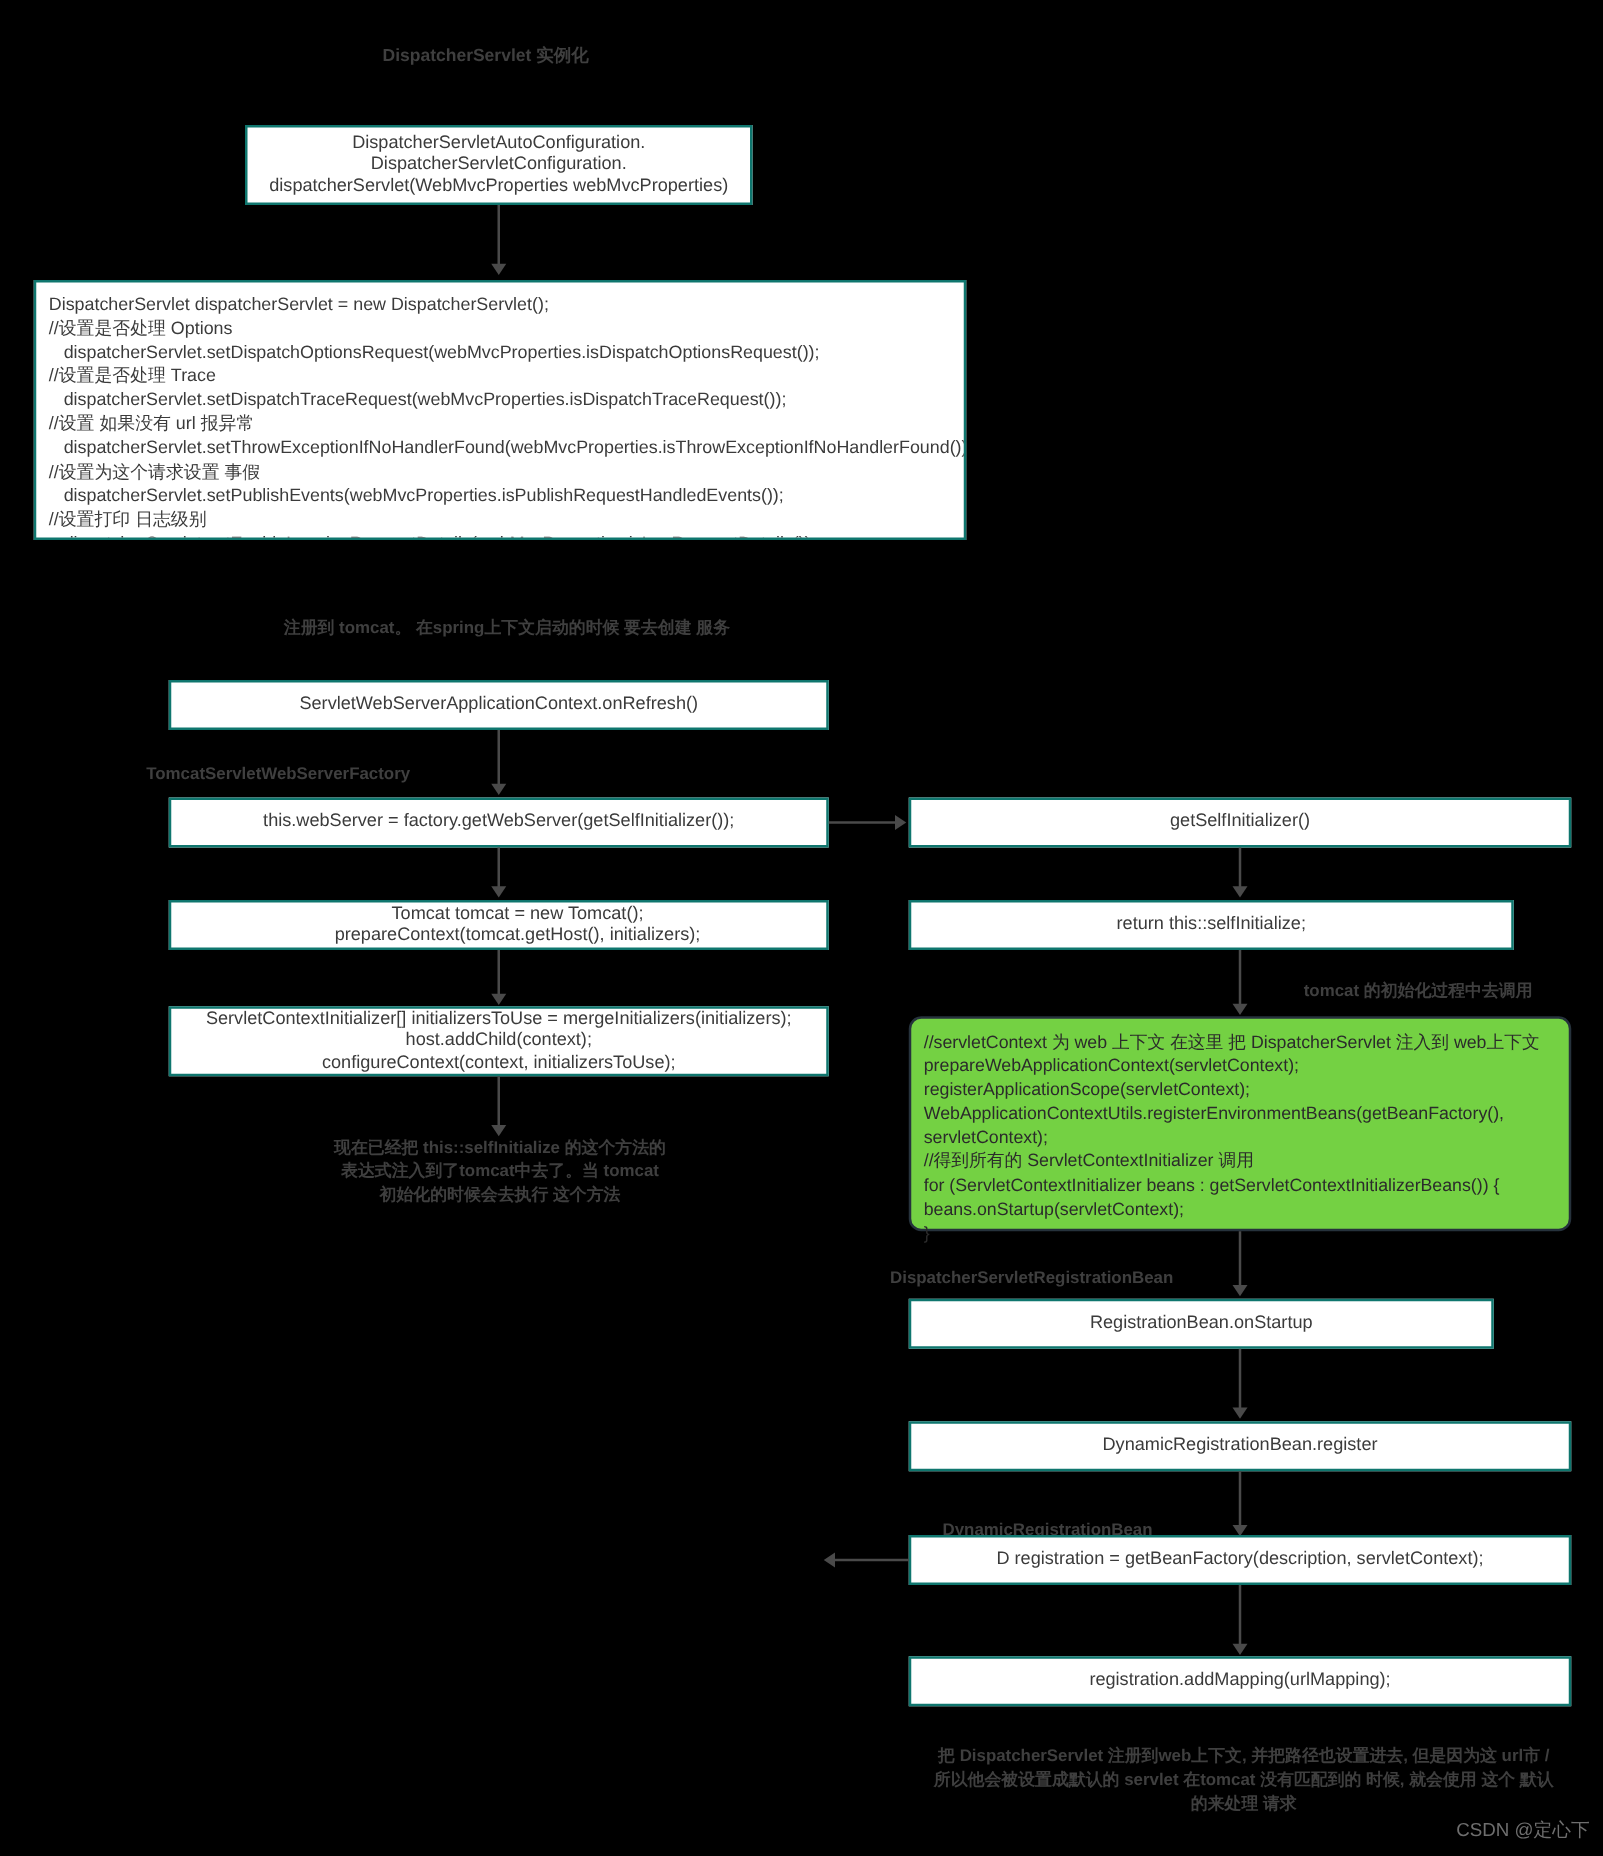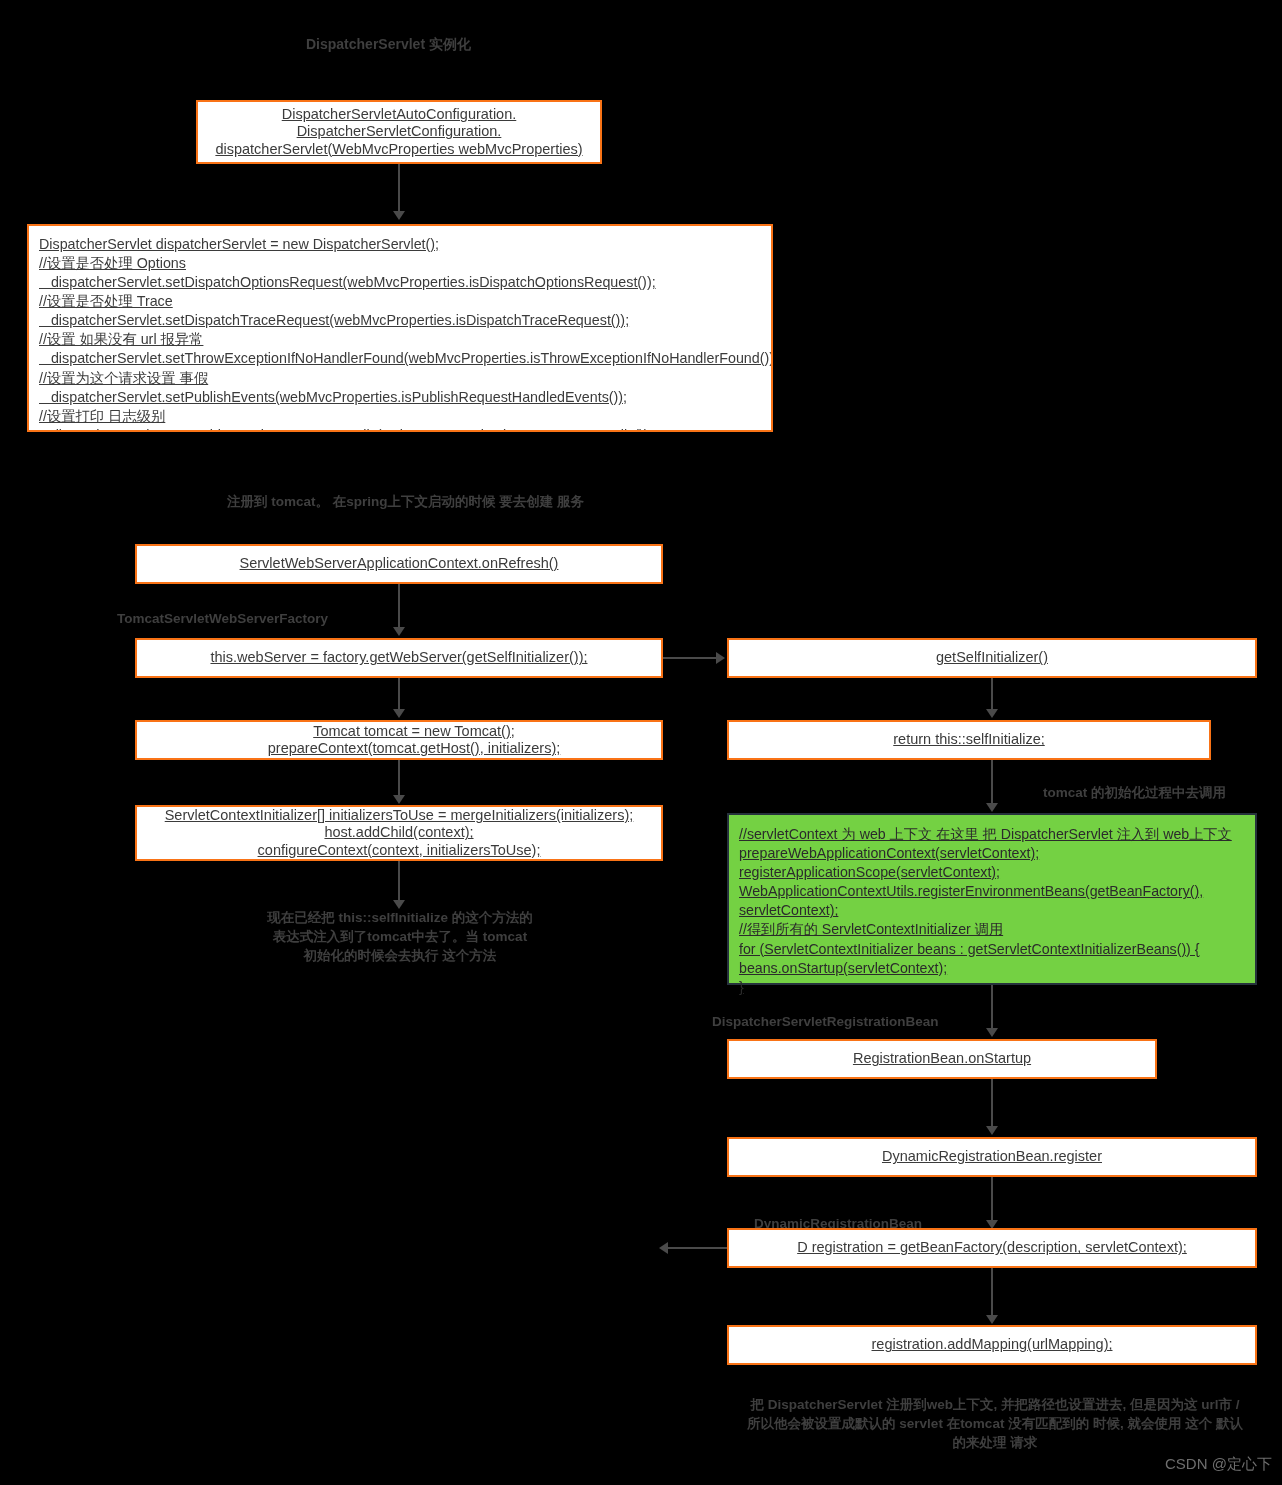--- a/index.html
+++ b/index.html
@@ -14,31 +14,30 @@
     position: relative;
     width: 1282px;
     height: 1485px;
     background: #000000;
     overflow: hidden;
   }
   .node {
     position: absolute;
     box-sizing: border-box;
     background: #ffffff;
-    border: 2px solid #f97316;
+    border: 2px solid #0f766e;
     color: #3b3b3b;
     font-size: 14.5px;
     line-height: 1.18;
     display: flex;
     align-items: center;
     justify-content: center;
     text-align: center;
     padding: 4px 8px;
     white-space: pre-line;
-    text-decoration: underline;
   }
   .node.code {
     display: block;
     text-align: left;
     font-size: 14.3px;
     line-height: 1.335;
     padding: 9px 10px 9px 10px;
     white-space: pre;
     overflow: hidden;
   }
@@ -166,35 +165,35 @@
   <div class="vline" style="left:991px; top:678px; height:32px;"></div>
   <div class="arrowdown" style="left:986px; top:709px;"></div>
 
   <div class="node" style="left:727px; top:720px; width:484px; height:40px;">return this::selfInitialize;</div>
 
   <div class="ann" style="left:1043px; top:783px;">tomcat 的初始化过程中去调用</div>
 
   <div class="vline" style="left:991px; top:760px; height:44px;"></div>
   <div class="arrowdown" style="left:986px; top:803px;"></div>
 
-  <div class="node green" style="left:727px; top:813px; width:530px; height:172px;">//servletContext 为 web 上下文 在这里 把 DispatcherServlet 注入到 web上下文
+  <div class="node green" style="left:727px; top:813px; width:530px; height:172px;border-radius:10px;">//servletContext 为 web 上下文 在这里 把 DispatcherServlet 注入到 web上下文
 prepareWebApplicationContext(servletContext);
   registerApplicationScope(servletContext);
   WebApplicationContextUtils.registerEnvironmentBeans(getBeanFactory(), servletContext);
 //得到所有的 ServletContextInitializer 调用
   for (ServletContextInitializer beans : getServletContextInitializerBeans()) {
   beans.onStartup(servletContext);
   }</div>
 
   <div class="ann" style="left:712px; top:1012px;">DispatcherServletRegistrationBean</div>
 
   <div class="vline" style="left:991px; top:985px; height:44px;"></div>
   <div class="arrowdown" style="left:986px; top:1028px;"></div>
 
-  <div class="node" style="left:727px; top:1039px; width:430px; height:40px;text-align:center;">RegistrationBean.onStartup</div>
+  <div class="node" style="left:727px; top:1039px; width:468px; height:40px;text-align:center;">RegistrationBean.onStartup</div>
 
   <div class="vline" style="left:991px; top:1079px; height:48px;"></div>
   <div class="arrowdown" style="left:986px; top:1126px;"></div>
 
   <div class="node" style="left:727px; top:1137px; width:530px; height:40px;">DynamicRegistrationBean.register</div>
 
   <div class="ann" style="left:754px; top:1214px;">DynamicRegistrationBean</div>
 
   <div class="vline" style="left:991px; top:1177px; height:44px;"></div>
   <div class="arrowdown" style="left:986px; top:1220px;"></div>

